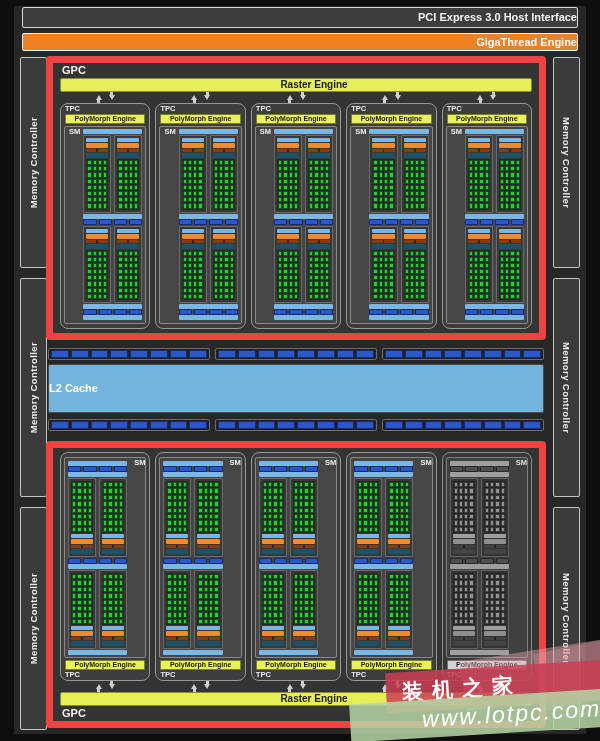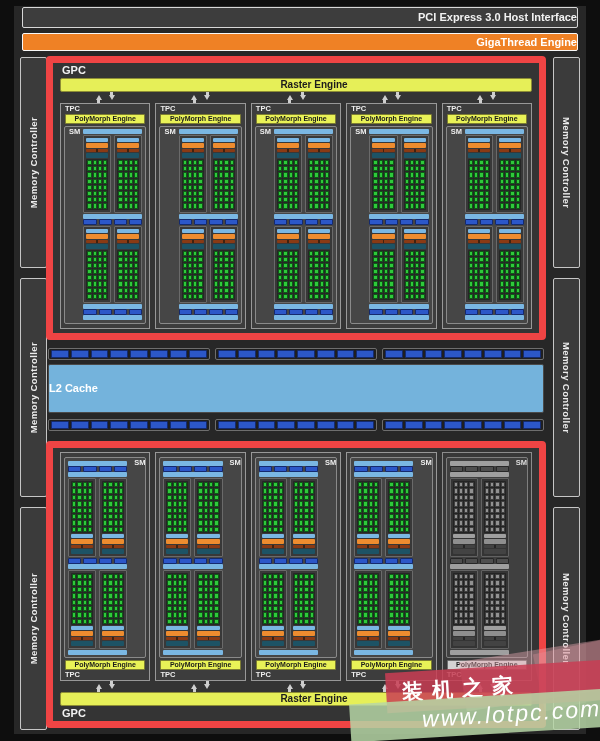--- a/index.html
+++ b/index.html
@@ -30,21 +30,21 @@
   .au{border-bottom:5px solid #cfcfcf;}
   .ad{border-top:5px solid #cfcfcf;}
   .au::after,.ad::after{content:'';position:absolute;width:3px;height:3px;background:#cfcfcf;left:-1.5px;}
   .au::after{top:5px;}
   .ad::after{top:-8px;}
 
   
   .tpcrow{display:flex;gap:5px;flex:1;}
   .gpc.top .tpcrow{padding-bottom:4px;}
   .gpc.bottom .tpcrow{padding-top:4px;}
-  .tpc{width:93px;display:flex;flex-direction:column;background:#3d3d3d;border:1px solid #989898;border-radius:0;}
+  .tpc{width:93px;display:flex;flex-direction:column;background:#3d3d3d;border:1px solid #989898;border-radius:8px;}
   .tpc.disabled{filter:grayscale(1) brightness(.92);}
   .tpc-label{font-size:7.5px;font-weight:bold;color:#eee;padding-left:4px;line-height:10px;flex:none;}
   .polymorph{margin:0 4px 2px;height:10px;background:#e9f257;border:1px solid #7d7d32;border-radius:1px;text-align:center;font-size:7px;font-weight:bold;color:#1a1a1a;line-height:8px;flex:none;}
   .gpc.bottom .polymorph{margin:2px 4px 0;}
   .sm{flex:1;margin:0 3px 4px;background:#464646;border:1px solid #8a8a8a;border-radius:2px;display:flex;flex-direction:row;}
   .gpc.bottom .sm{margin:4px 3px 0;}
   .sm-label{font-size:7.5px;font-weight:bold;color:#eee;padding-left:4px;line-height:10px;flex:none;}
   .sm-content{flex:1;display:flex;flex-direction:column;justify-content:space-between;padding:2px 3px 3px;}
   .gpc.bottom .sm-content{padding:3px 3px 2px;}
   .hbar{height:5px;border-radius:1px;flex:none;}

